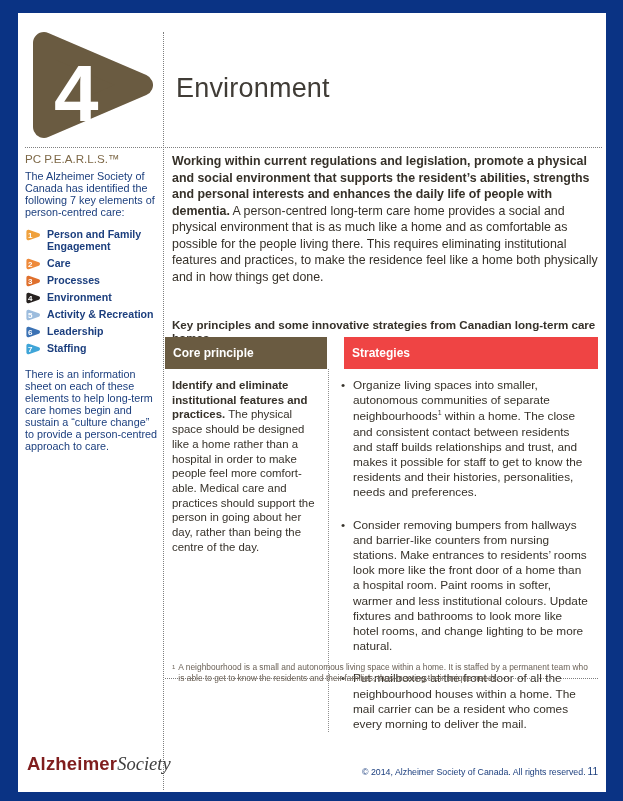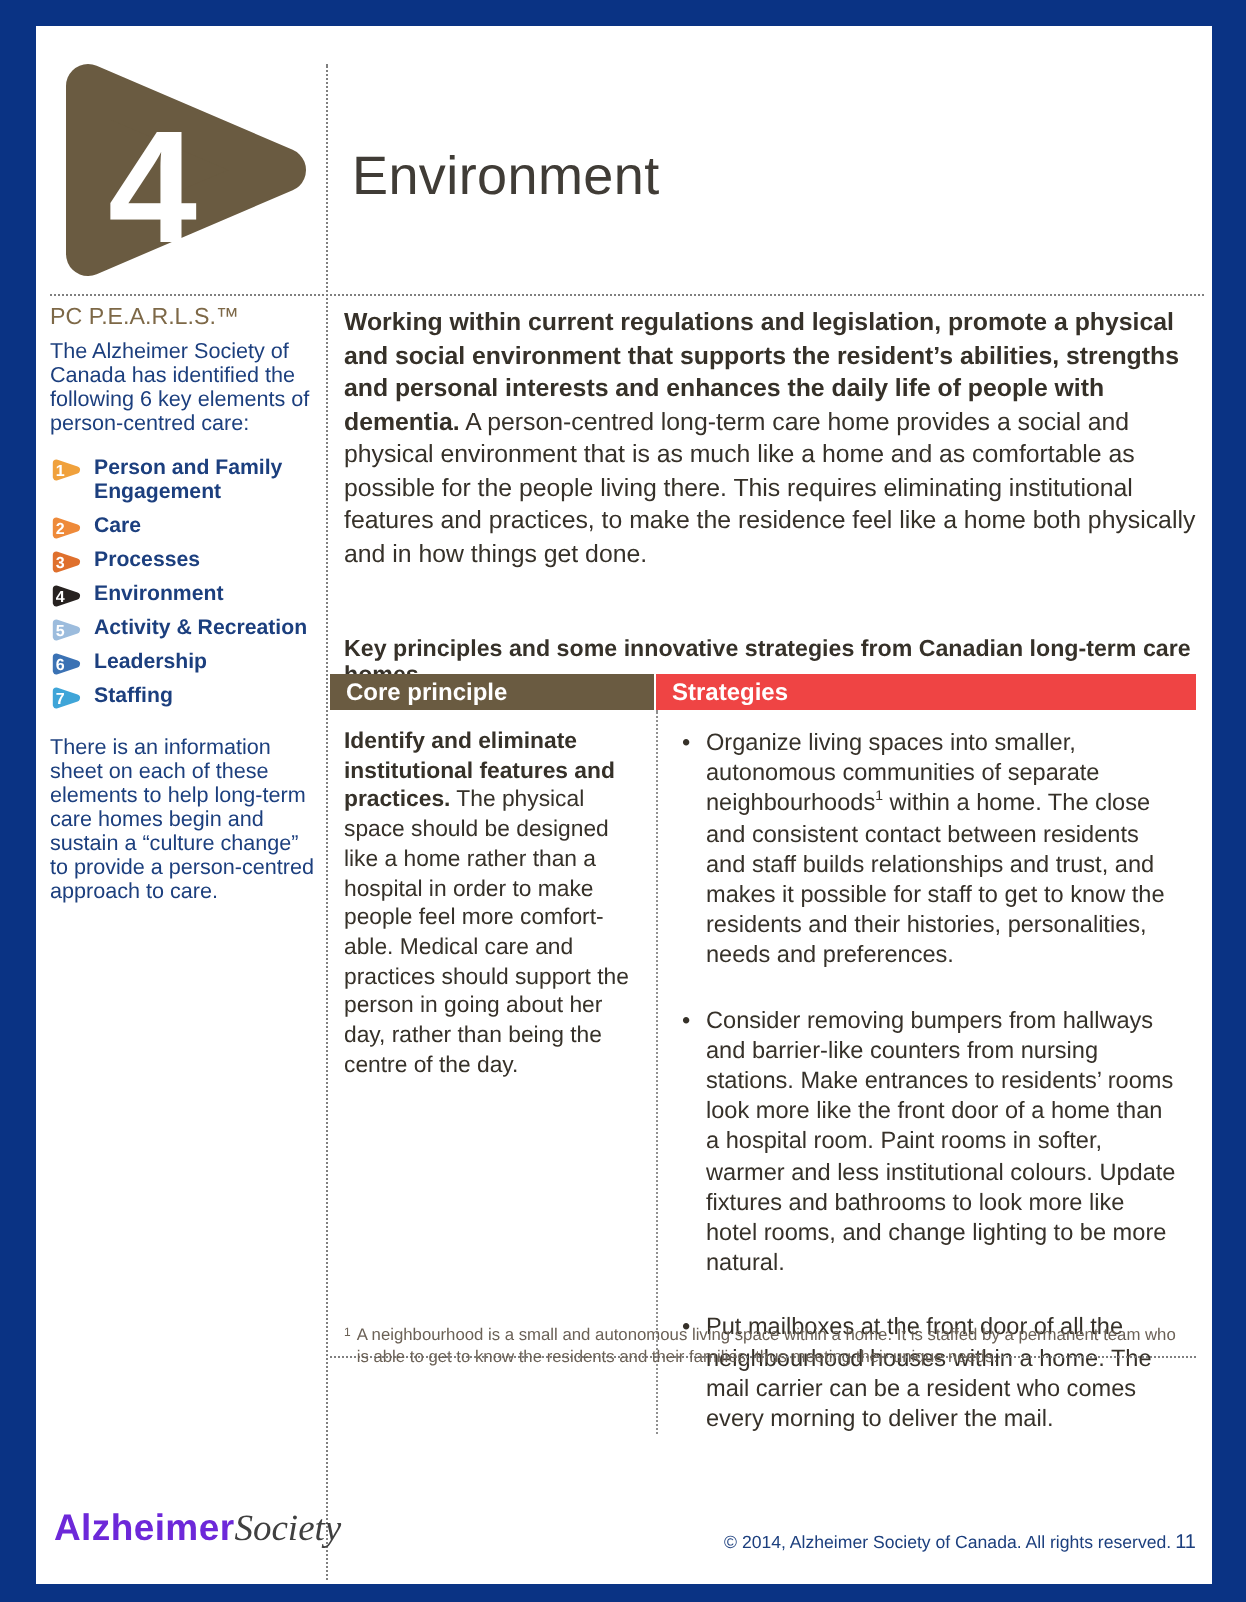--- a/index.html
+++ b/index.html
@@ -25,40 +25,40 @@
   .pearls li { display:flex; align-items:flex-start; gap:6px; margin-bottom:5px; font-weight:bold; font-size:10.6px; line-height:1.1; }
   .pearl-icon { width:16px; height:12px; flex:0 0 16px; margin-top:0; }
   .sidebar-outro { margin:0; }
 
   
   .main { position:absolute; left:147px; top:138px; width:433px; color:#363129; }
   .intro { margin:2px 0 0 7px; font-size:12.4px; line-height:1.33; }
   .tbl-heading { position:absolute; left:7px; top:167px; margin:0; font-size:11.6px; font-weight:bold; color:#363129; }
 
   .tbl { position:absolute; left:0; top:186px; width:433px; }
-  .t-head { display:flex; gap:1px; height:18px; }
+  .t-head { display:flex; gap:17px; height:32px; }
   .t-head > div { color:#ffffff; font-weight:bold; font-size:12px; display:flex; align-items:center; padding-left:8px; box-sizing:border-box; }
   .t-head .c1 { width:162px; background:#6a5b41; }
   .t-head .c2 { flex:1; background:#ef4444; }
   .t-body { display:flex; }
   .t-body .c1 { width:163px; box-sizing:border-box; padding:9px 12px 0 7px; font-size:11.4px; line-height:1.29; }
   .t-body .c2 { flex:1; border-left:1px dotted #8f8f8f; padding:9px 8px 0 10px; font-size:11.8px; line-height:1.29; min-height:318px; box-sizing:border-box; }
   .strategies { list-style:none; margin:0; padding:0; }
   .strategies li { position:relative; padding-left:14px; margin-bottom:17px; }
   .strategies li:last-child { margin-bottom:0; }
   .strategies .blt { position:absolute; left:2px; top:0; }
   .strategies sup { font-size:7px; }
 
   .tbl-bottom { position:absolute; left:0; top:527px; width:433px; height:0; border-top:1px dotted #7f7f7f; }
   .footnote { position:absolute; left:7px; top:511px; width:424px; font-size:8.4px; line-height:1.35; color:#6b6156; display:flex; }
   .footnote .fn-mark { font-size:6px; vertical-align:top; position:relative; top:1px; margin-right:3px; }
 
   
   .footer-logo { position:absolute; left:9px; top:740px; font-size:18.5px; white-space:nowrap; }
-  .footer-logo .w1 { font-weight:bold; color:#6d28d9; letter-spacing:0.2px; }
+  .footer-logo .w1 { font-weight:bold; color:#7f1d1d; letter-spacing:0.2px; }
   .footer-logo .w2 { font-family:"Liberation Serif", serif; font-style:italic; color:#404040; }
   .copyright { position:absolute; right:8px; top:753px; font-size:8.8px; color:#1c3f7e; display:flex; align-items:baseline; gap:2px; }
   .copyright .pagenum { font-weight:normal; font-size:10px; }
 </style>
 </head>
 <body>
 
 <div class="page">
 
   <svg class="logo" width="127" height="110" viewBox="0 0 127 110">
@@ -66,21 +66,21 @@
     <text x="24" y="91" font-size="80" font-weight="bold" fill="#ffffff">4</text>
   </svg>
 
   <h1 class="doc-title">Environment</h1>
 
   <div class="hline"></div>
   <div class="vline"></div>
 
   <div class="sidebar">
     <h3 class="sidebar-heading">PC P.E.A.R.L.S.™</h3>
-    <p class="sidebar-intro">The Alzheimer Society of Canada has identified the following 6 key elements of person-centred care:</p>
+    <p class="sidebar-intro">The Alzheimer Society of Canada has identified the following 7 key elements of person-centred care:</p>
     <ul class="pearls" id="pearls-list">
         <li>
           <svg class="pearl-icon" viewBox="0 0 20 15">
             <path d="M4 3.2 L16.5 7.5 L4 11.8 Z" fill="#f0a13c" stroke="#f0a13c" stroke-width="4.5" stroke-linejoin="round"></path>
             <text x="3.6" y="11.2" font-size="10" font-weight="bold" fill="#ffffff">1</text>
           </svg>
           <span class="pearl-label">Person and Family Engagement</span>
         </li>
         <li>
           <svg class="pearl-icon" viewBox="0 0 20 15">

